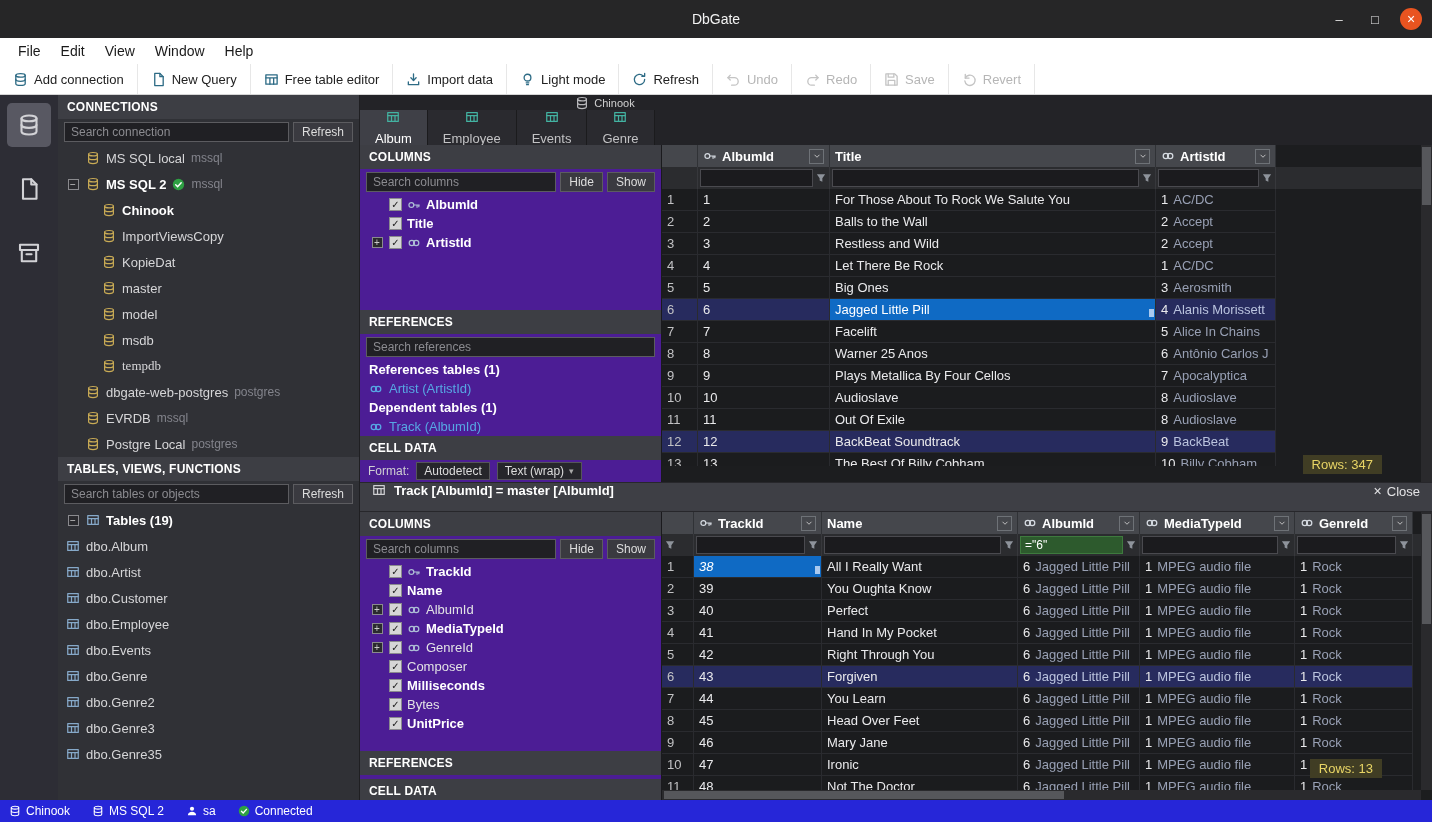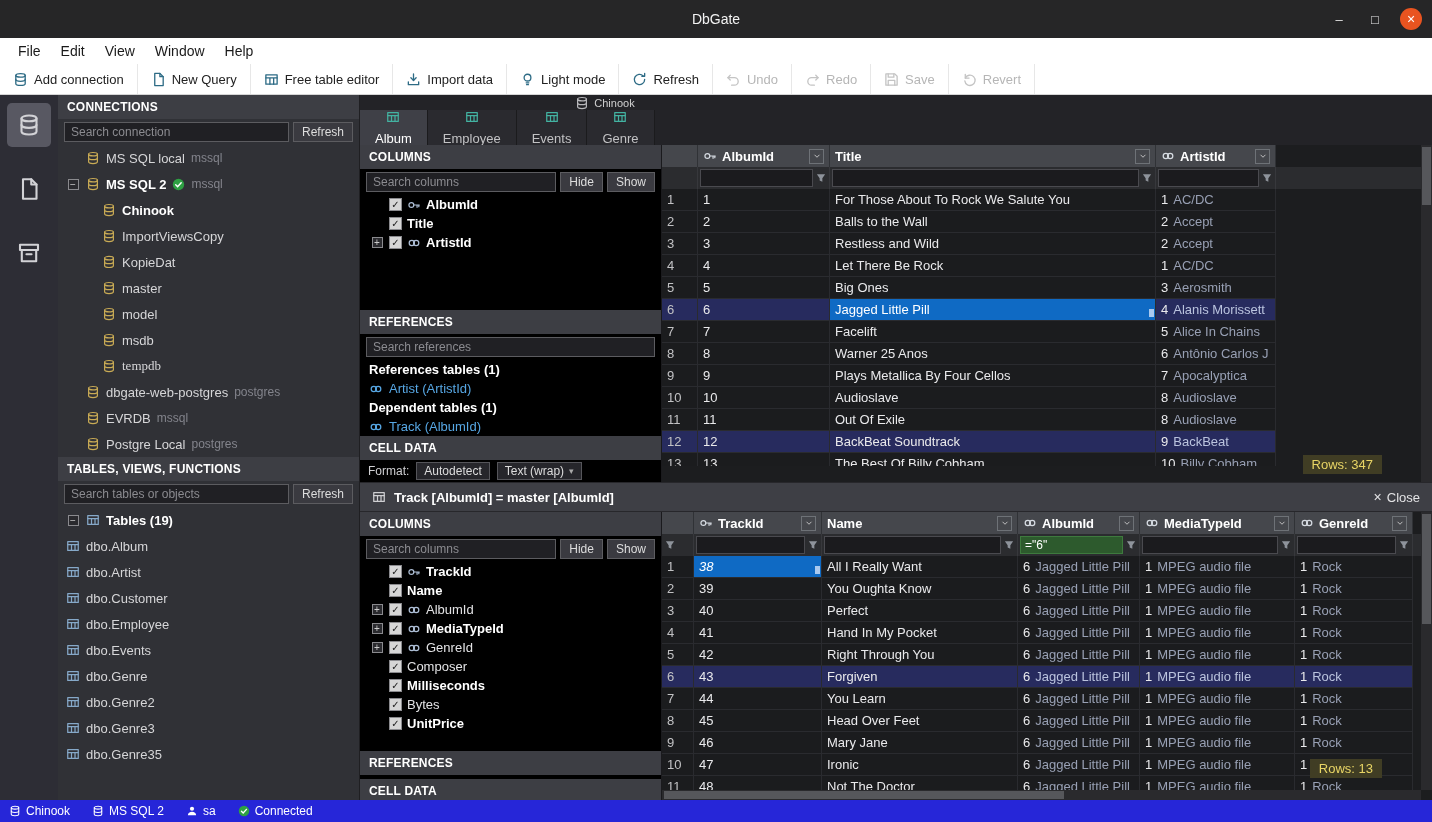--- a/index.html
+++ b/index.html
@@ -49,26 +49,26 @@
   .workspace{flex:1;display:flex;flex-direction:column;min-width:0;background:#232327;}
   .tabstrip{flex:0 0 50px;background:#232327;}
   .tab-group-label{height:15px;width:490px;display:flex;align-items:center;justify-content:center;gap:5px;color:#cfcfcf;font-size:11px;}
   .tabs{display:flex;height:35px;}
   .tab{display:flex;align-items:center;gap:7px;padding:0 15px;font-size:13px;color:#c2c2c4;border-right:1px solid #1b1b1d;background:#2a2a2f;flex-direction:column;}
   .tab.active{background:#3f4047;color:#fff;}
   .tab-close{color:#9a9a9e;font-size:14px;margin-left:4px;}
 
   .top-split{flex:0 0 332px;display:flex;min-width:0;}
   .bottom-split{flex:1;display:flex;min-height:0;}
-  .bottom-header{flex:0 0 30px;background:#3e3f45;border-top:1px solid #27272b;border-bottom:1px solid #27272b;display:flex;align-items:center;gap:8px;padding:0 12px;color:#fff;font-size:13px;font-weight:bold;}
+  .bottom-header{flex:0 0 30px;background:#3e3f45;border-top:1px solid #27272b;border-bottom:1px solid #27272b;display:flex;align-items:flex-start;gap:8px;padding:0 12px;color:#fff;font-size:13px;font-weight:bold;}
   .close-btn{margin-left:auto;display:flex;align-items:center;gap:5px;color:#e3e3e5;font-weight:normal;font-size:13px;}
   .close-btn .x{font-size:14px;}
 
   
-  .left-panel{width:302px;background:#000000;display:flex;flex-direction:column;overflow:hidden;border-right:1px solid #1a1a1d;flex:0 0 auto;}
+  .left-panel{width:302px;background:#4c1d95;display:flex;flex-direction:column;overflow:hidden;border-right:1px solid #1a1a1d;flex:0 0 auto;}
   .col-item{height:19px;display:flex;align-items:center;gap:5px;padding-left:10px;font-size:13px;color:#e3e3e5;flex:0 0 auto;}
   .cb{width:13px;height:13px;background:#d6d6d6;border:1px solid #8a8a8e;color:#1c1c1c;font-size:10px;line-height:11px;text-align:center;flex:0 0 auto;}
   .refs-hd{margin-top:58px;}
   .refs-hd2{margin-top:18px;}
   .cell-hd2{margin-top:4px;}
   .ref-label{height:19px;display:flex;align-items:center;padding:0 9px;color:#fff;font-weight:bold;font-size:13px;flex:0 0 auto;}
   .ref-link{height:19px;display:flex;align-items:center;gap:6px;padding:0 9px;color:#57a7e4;font-size:13px;flex:0 0 auto;}
   .format-row{height:22px;display:flex;align-items:center;gap:7px;padding:0 8px;font-size:12px;color:#cfcfd2;flex:0 0 auto;}
   .fmt-select{display:flex;align-items:center;gap:5px;background:#26262b;border:1px solid #55555a;padding:1px 7px;color:#ddd;}
   .dd-ch{font-size:9px;color:#aaa;}

